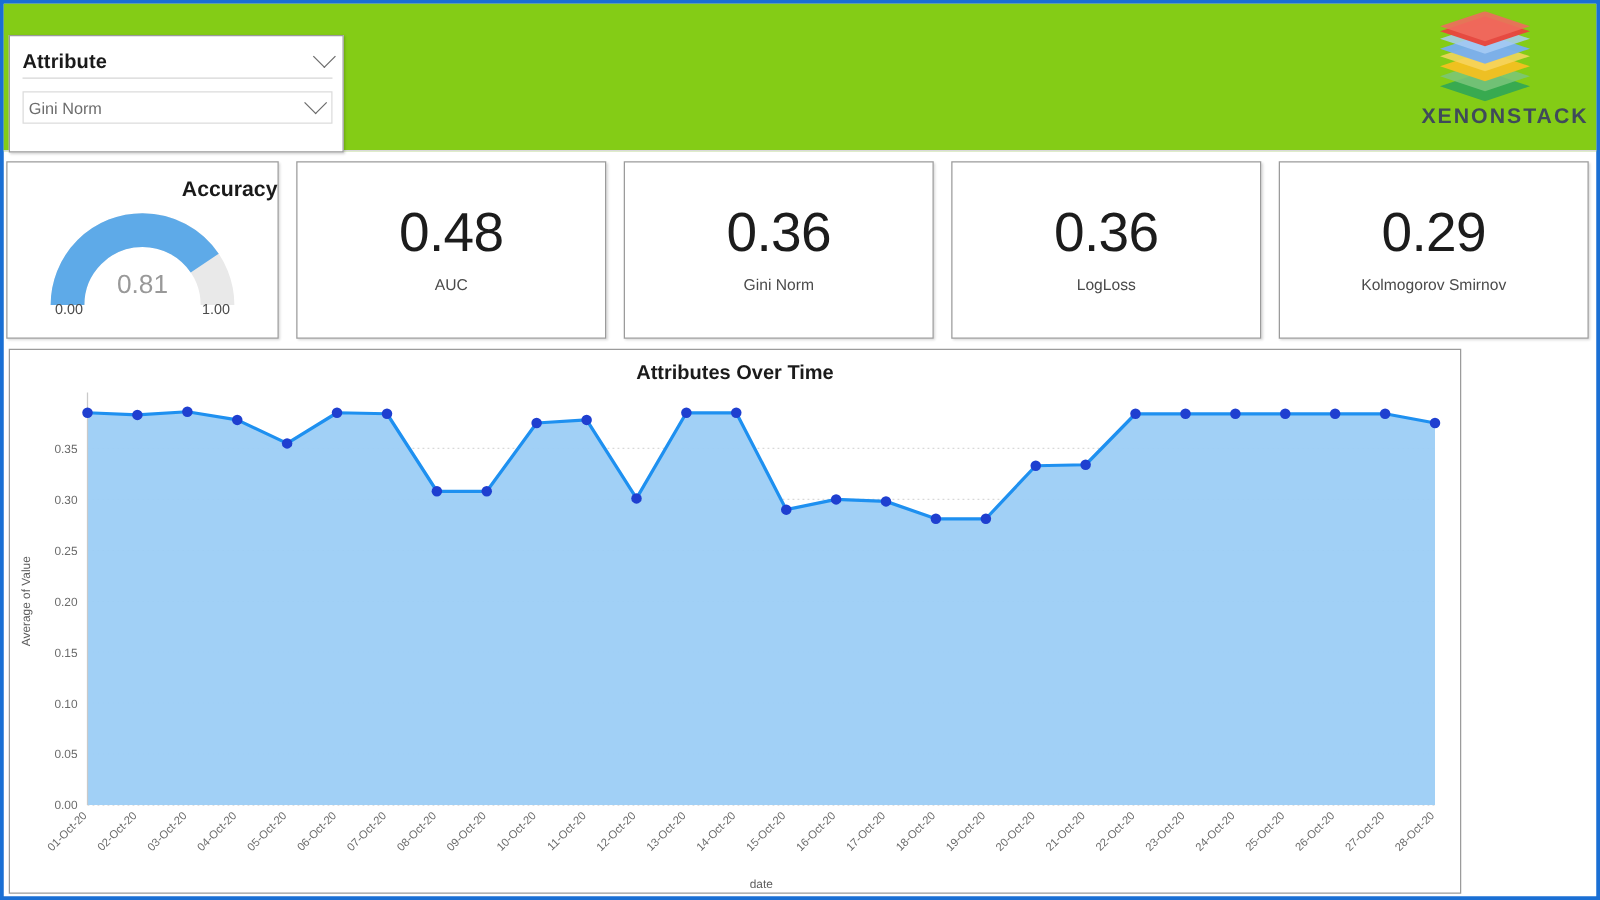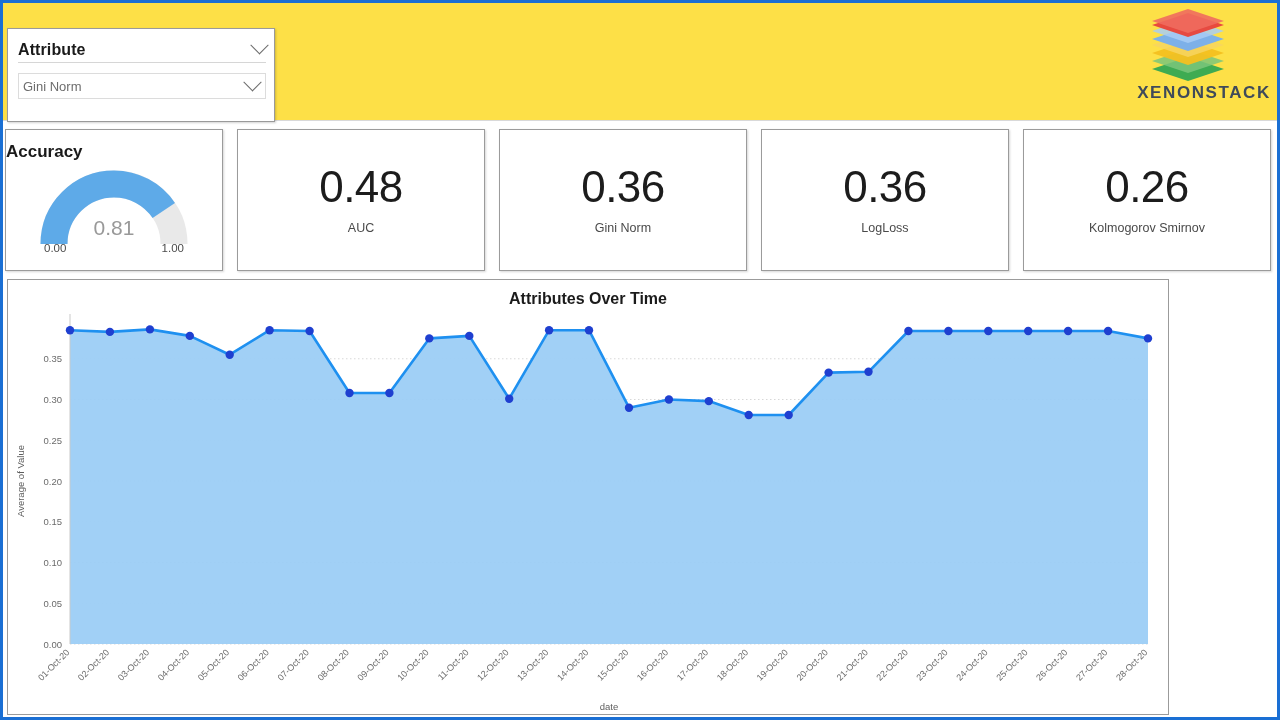--- a/index.html
+++ b/index.html
@@ -13,21 +13,21 @@
     position: relative;
     width: 1280px; height: 720px;
     background: #ffffff;
     border: 3px solid #1a6fd4;
   }
 
   
   #header {
     position: absolute; left: 0; top: 0;
     width: 1274px; height: 118px;
-    background: #fde047;
+    background: #84cc16;
     border-bottom: 1px solid #d9d9d9;
   }
   #filter-card {
     position: absolute; left: 4px; top: 25px;
     width: 268px; height: 94px;
     background: #ffffff;
     border: 1px solid #9a9a9a;
     box-shadow: 1px 1px 2px rgba(0,0,0,0.18);
   }
   #filter-header {
@@ -92,21 +92,21 @@
   .kpi-value {
     font-size: 44px; font-weight: 400; color: #1c1c1c;
     line-height: 1; letter-spacing: -0.5px;
   }
   .kpi-label {
     margin-top: 12px;
     font-size: 12.5px; color: #4a4a4a;
   }
   #gauge-title {
     position: absolute; top: 12px; left: 0; right: 0;
-    text-align: left; font-size: 17px; font-weight: bold; color: #1a1a1a;
+    text-align: right; font-size: 17px; font-weight: bold; color: #1a1a1a;
   }
   #gauge-body {
     position: absolute; top: 40px; left: 0; right: 0;
     display: flex; justify-content: center;
   }
   #gauge-svg { display: block; }
   #gauge-value {
     position: absolute; top: 86px; left: 0; right: 0;
     text-align: center; font-size: 21px; color: #999999;
   }
@@ -196,21 +196,21 @@
       <div class="kpi-value">0.36</div>
       <div class="kpi-label">Gini Norm</div>
     </div>
 
     <div class="kpi-card value-card">
       <div class="kpi-value">0.36</div>
       <div class="kpi-label">LogLoss</div>
     </div>
 
     <div class="kpi-card value-card">
-      <div class="kpi-value">0.26</div>
+      <div class="kpi-value">0.29</div>
       <div class="kpi-label">Kolmogorov Smirnov</div>
     </div>
   </div>
 
   <div id="chart-card">
     <div id="chart-title">Attributes Over Time</div>
     <svg id="chart-svg" width="1160" height="434" viewBox="0 0 1160 434">
         <line x1="62" y1="364" x2="1140" y2="364" stroke="#d8d8d8" stroke-width="1" stroke-dasharray="1.5 2.5"></line>
         <text x="54" y="367.5" text-anchor="end" class="ytick">0.00</text>
         <line x1="62" y1="323.25" x2="1140" y2="323.25" stroke="#d8d8d8" stroke-width="1" stroke-dasharray="1.5 2.5"></line>

